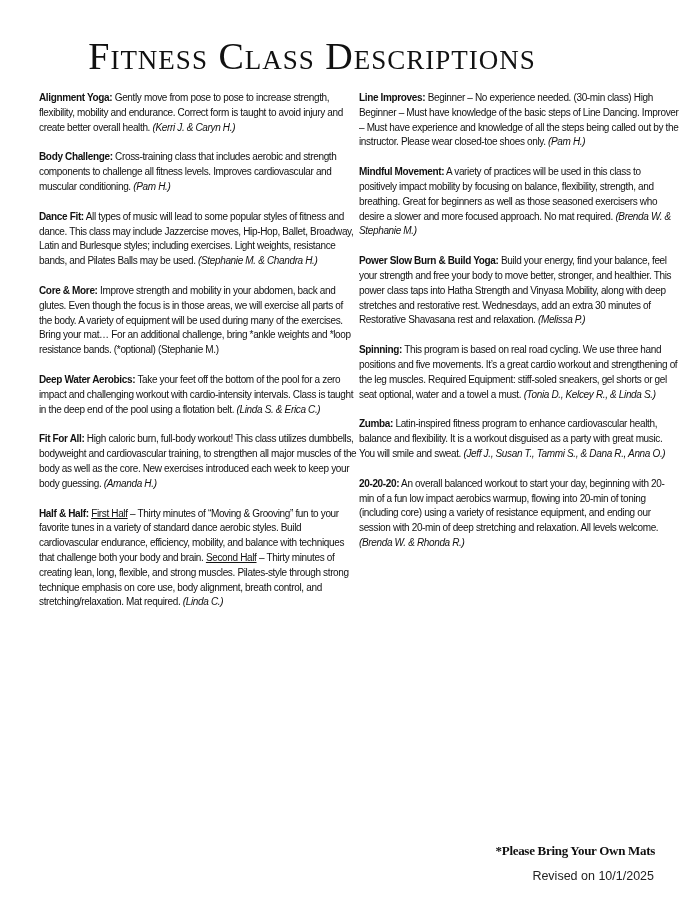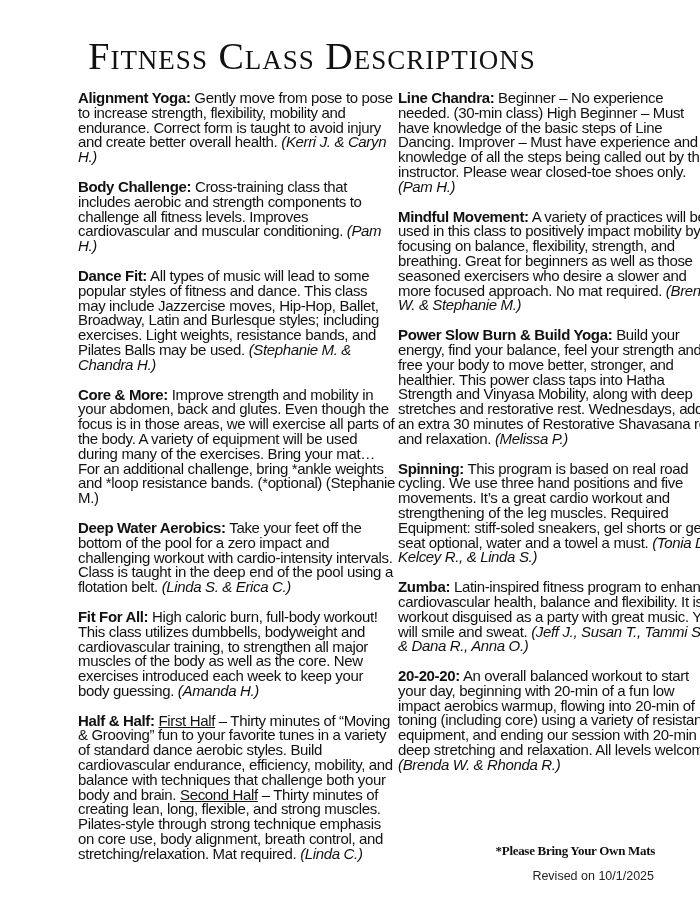--- a/index.html
+++ b/index.html
@@ -6,23 +6,22 @@
   body { width: 700px; height: 906px; position: relative; overflow: hidden; color: #111; }
   .title {
     position: absolute; left: 0; top: 34px; width: 624px; text-align: center;
     font-family: "Liberation Serif", "DejaVu Serif", serif;
     font-size: 38px; letter-spacing: 1px; color: #111; font-weight: normal;
     font-variant: small-caps; line-height: 44px;
   }
   .col {
     position: absolute; top: 91px;
     font-family: "Liberation Sans", "DejaVu Sans", sans-serif;
-    font-size: 15px; line-height: 14.8px; letter-spacing: -0.35px;
+    font-size: 10px; line-height: 14.8px; letter-spacing: -0.35px;
     transform-origin: 0 0;
-    margin-left: 39px;
   }
   .col.left { left: 39px; width: 318px; }
   .col.right { left: 359px; width: 320px; }
   .entry { margin: 0 0 15px 0; }
   .entry .name { font-weight: bold; }
   .entry .instr { font-style: italic; }
   .entry .u { text-decoration: underline; }
   .footer-note {
     position: absolute; right: 45px; top: 843px;
     font-family: Liberation Serif, serif;
@@ -43,21 +42,21 @@
   <p class="entry"><span class="name">Alignment Yoga:</span><span> Gently move from pose to pose to increase strength, flexibility, mobility and endurance. Correct form is taught to avoid injury and create better overall health. </span><span class="instr">(Kerri J. &amp; Caryn H.)</span></p>
   <p class="entry"><span class="name">Body Challenge:</span><span> Cross-training class that includes aerobic and strength components to challenge all fitness levels. Improves cardiovascular and muscular conditioning. </span><span class="instr">(Pam H.)</span></p>
   <p class="entry"><span class="name">Dance Fit:</span><span> All types of music will lead to some popular styles of fitness and dance. This class may include Jazzercise moves, Hip-Hop, Ballet, Broadway, Latin and Burlesque styles; including exercises. Light weights, resistance bands, and Pilates Balls may be used. </span><span class="instr">(Stephanie M. &amp; Chandra H.)</span></p>
   <p class="entry"><span class="name">Core &amp; More:</span><span> Improve strength and mobility in your abdomen, back and glutes. Even though the focus is in those areas, we will exercise all parts of the body. A variety of equipment will be used during many of the exercises. Bring your mat… For an additional challenge, bring *ankle weights and *loop resistance bands. (*optional) (Stephanie M.)</span><span class="instr"></span></p>
   <p class="entry"><span class="name">Deep Water Aerobics:</span><span> Take your feet off the bottom of the pool for a zero impact and challenging workout with cardio-intensity intervals. Class is taught in the deep end of the pool using a flotation belt. </span><span class="instr">(Linda S. &amp; Erica C.)</span></p>
   <p class="entry"><span class="name">Fit For All:</span><span> High caloric burn, full-body workout! This class utilizes dumbbells, bodyweight and cardiovascular training, to strengthen all major muscles of the body as well as the core. New exercises introduced each week to keep your body guessing. </span><span class="instr">(Amanda H.)</span></p>
   <p class="entry"><span class="name">Half &amp; Half:</span> <span class="u">First Half</span><span> – Thirty minutes of “Moving &amp; Grooving” fun to your favorite tunes in a variety of standard dance aerobic styles. Build cardiovascular endurance, efficiency, mobility, and balance with techniques that challenge both your body and brain. </span><span class="u">Second Half</span><span> – Thirty minutes of creating lean, long, flexible, and strong muscles. Pilates-style through strong technique emphasis on core use, body alignment, breath control, and stretching/relaxation. Mat required. </span><span class="instr">(Linda C.)</span></p>
 </div>
 
 <div class="col right">
-  <p class="entry"><span class="name">Line Chandra:</span><span> Beginner – No experience needed. (30-min class) High Beginner – Must have knowledge of the basic steps of Line Dancing. Improver – Must have experience and knowledge of all the steps being called out by the instructor. Please wear closed-toe shoes only. </span><span class="instr">(Pam H.)</span></p>
+  <p class="entry"><span class="name">Line Improves:</span><span> Beginner – No experience needed. (30-min class) High Beginner – Must have knowledge of the basic steps of Line Dancing. Improver – Must have experience and knowledge of all the steps being called out by the instructor. Please wear closed-toe shoes only. </span><span class="instr">(Pam H.)</span></p>
   <p class="entry"><span class="name">Mindful Movement:</span><span> A variety of practices will be used in this class to positively impact mobility by focusing on balance, flexibility, strength, and breathing. Great for beginners as well as those seasoned exercisers who desire a slower and more focused approach. No mat required. </span><span class="instr">(Brenda W. &amp; Stephanie M.)</span></p>
   <p class="entry"><span class="name">Power Slow Burn &amp; Build Yoga:</span><span> Build your energy, find your balance, feel your strength and free your body to move better, stronger, and healthier. This power class taps into Hatha Strength and Vinyasa Mobility, along with deep stretches and restorative rest. Wednesdays, add an extra 30 minutes of Restorative Shavasana rest and relaxation. </span><span class="instr">(Melissa P.)</span></p>
   <p class="entry"><span class="name">Spinning:</span><span> This program is based on real road cycling. We use three hand positions and five movements. It’s a great cardio workout and strengthening of the leg muscles. Required Equipment: stiff-soled sneakers, gel shorts or gel seat optional, water and a towel a must. </span><span class="instr">(Tonia D., Kelcey R., &amp; Linda S.)</span></p>
   <p class="entry"><span class="name">Zumba:</span><span> Latin-inspired fitness program to enhance cardiovascular health, balance and flexibility. It is a workout disguised as a party with great music. You will smile and sweat. </span><span class="instr">(Jeff J., Susan T., Tammi S., &amp; Dana R., Anna O.)</span></p>
   <p class="entry"><span class="name">20-20-20:</span><span> An overall balanced workout to start your day, beginning with 20-min of a fun low impact aerobics warmup, flowing into 20-min of toning (including core) using a variety of resistance equipment, and ending our session with 20-min of deep stretching and relaxation. All levels welcome. </span><span class="instr">(Brenda W. &amp; Rhonda R.)</span></p>
 </div>
 
 <div class="footer-note">*Please Bring Your Own Mats</div>
 <div class="footer-rev">Revised on 10/1/2025</div>
 

